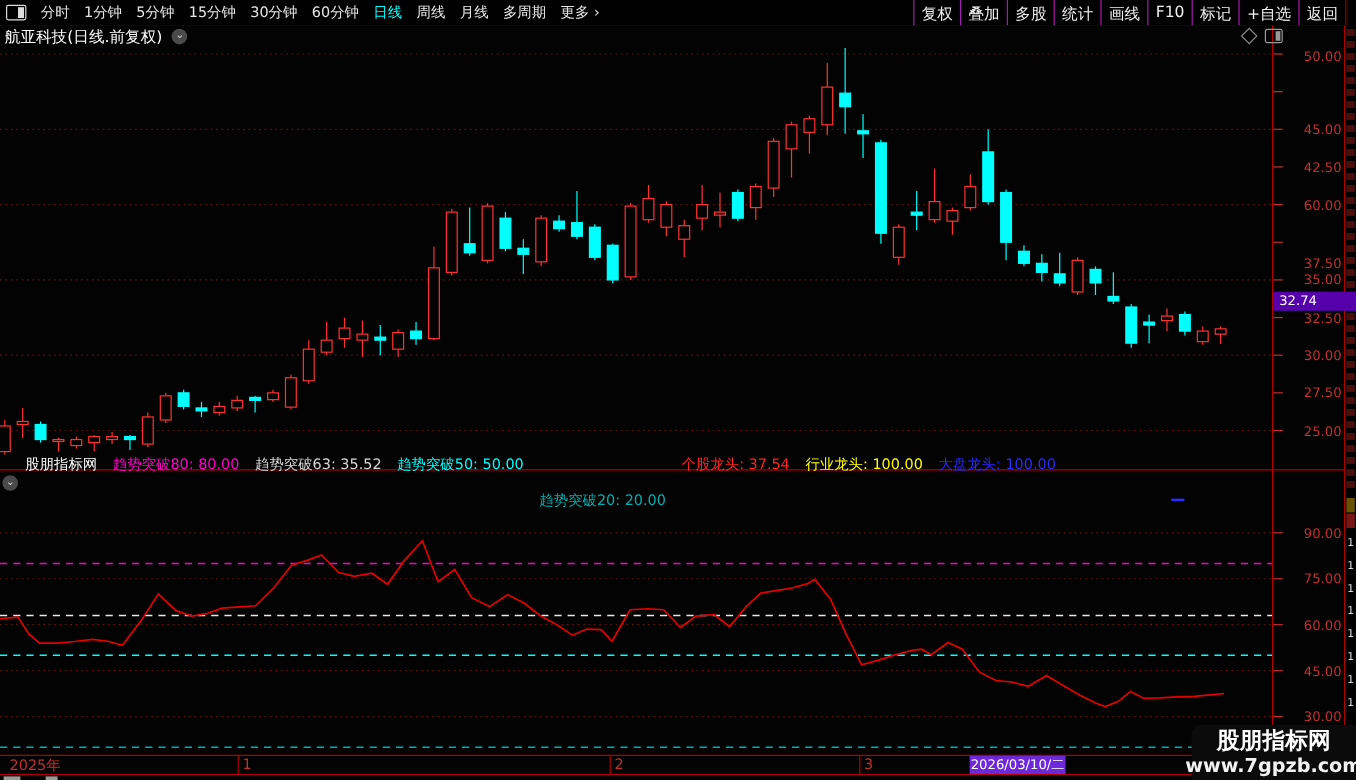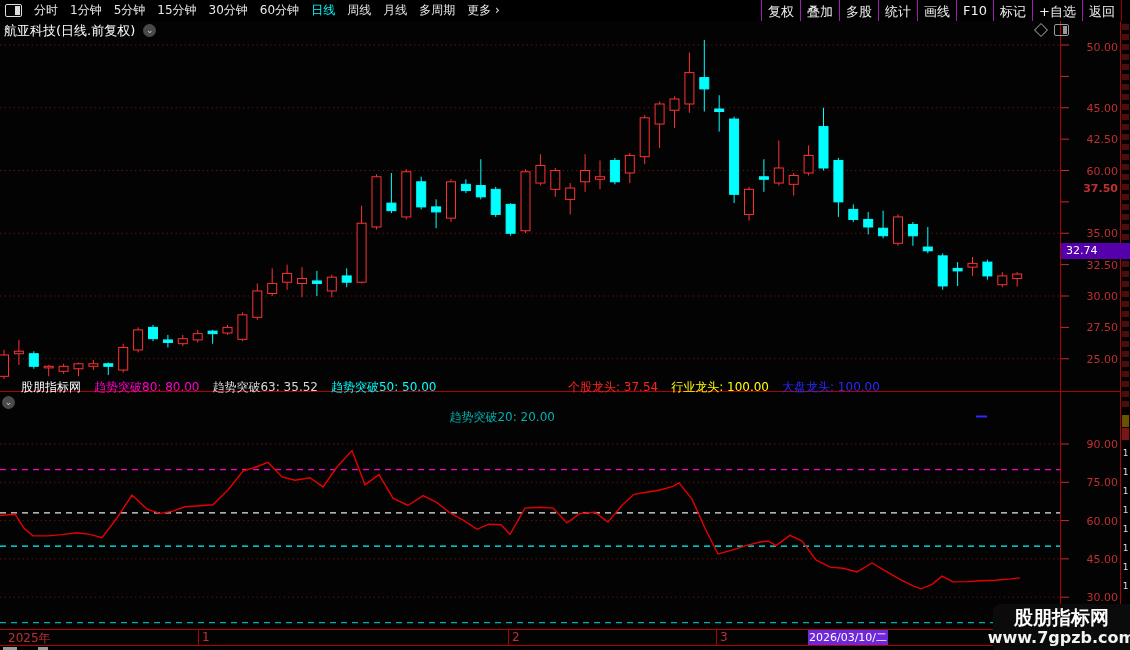--- a/index.html
+++ b/index.html
@@ -321,21 +321,21 @@
 
   <div class="hit main-hit"></div>
   <div class="hit ind-hit"></div>
 
   <div id="price-axis">
       <div class="axis-label" style="left: 1068px; top: 41px;">50.00</div>
       <div class="axis-label" style="left: 1108px; top: 70.375px;">47.50</div>
       <div class="axis-label" style="left: 1068px; top: 101.75px;">45.00</div>
       <div class="axis-label" style="left: 1068px; top: 133.125px;">42.50</div>
       <div class="axis-label" style="left: 1068px; top: 164.5px;">60.00</div>
-      <div class="axis-label" style="left: 1068px; top: 182px; font-weight: bold;">37.50</div>
+      <div class="axis-label" style="left: 1068px; top: 213px;">37.50</div>
       <div class="axis-label" style="left: 1068px; top: 227.25px;">35.00</div>
       <div class="axis-label" style="left: 1068px; top: 258.625px;">32.50</div>
       <div class="axis-label" style="left: 1068px; top: 290px;">30.00</div>
       <div class="axis-label" style="left: 1068px; top: 321.375px;">27.50</div>
       <div class="axis-label" style="left: 1068px; top: 352.75px;">25.00</div>
     </div>
   <div class="price-tag">32.74</div>
   <div id="ind-axis">
       <div class="axis-label" style="left: 1068px; top: 438px;">90.00</div>
       <div class="axis-label" style="left: 1068px; top: 476.295px;">75.00</div>

